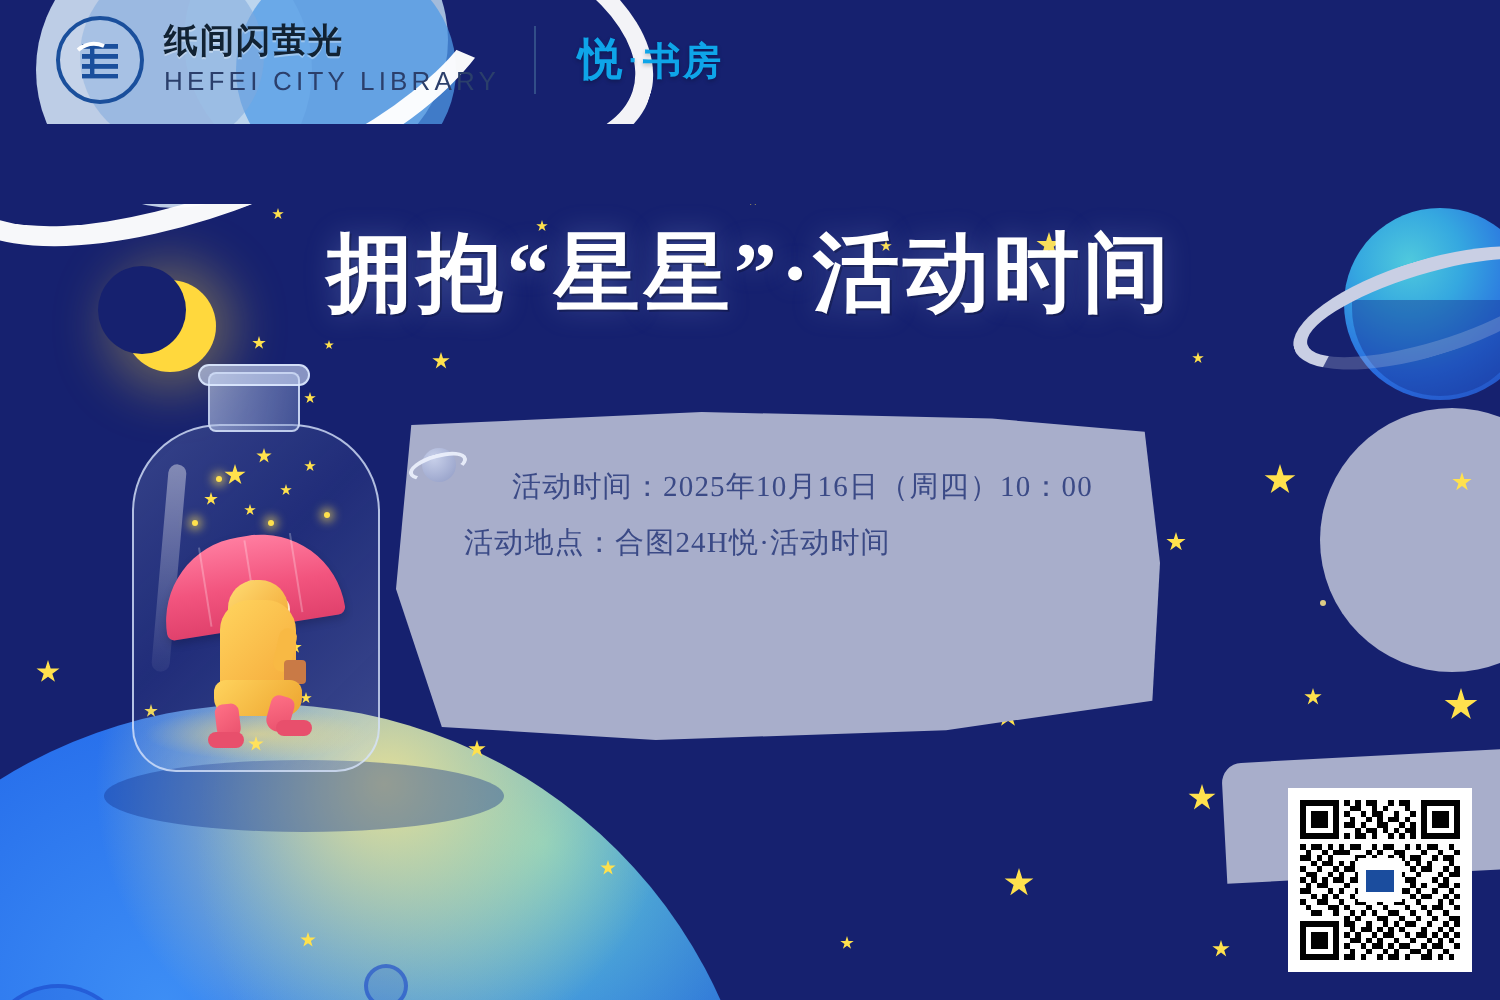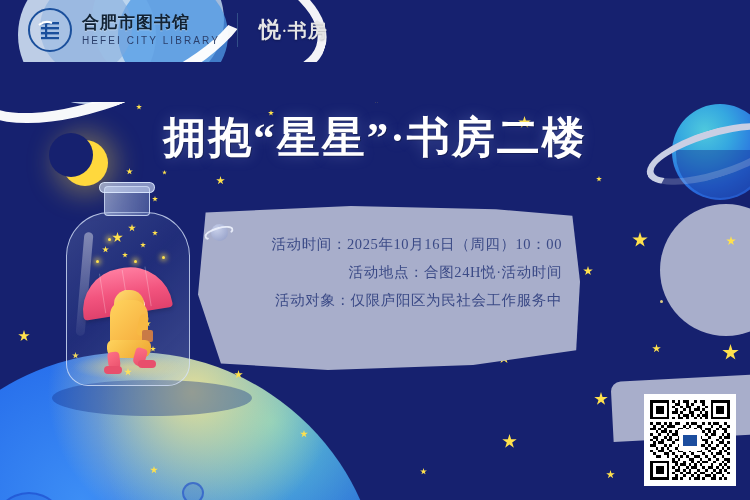--- a/index.html
+++ b/index.html
@@ -50,30 +50,30 @@
     display:flex;align-items:center;justify-content:center;
     background:rgba(255,255,255,.12);
   }
   .logo-seal svg{display:block;}
   .logo-cn{
     font-size:17px;letter-spacing:1px;color:#123;font-weight:bold;
     line-height:1.05;text-shadow:0 1px 0 rgba(255,255,255,.35);
     font-family:"Liberation Serif","DejaVu Serif",serif;
   }
   .logo-en{
-    font-size:10px;letter-spacing:2.1px;color:#2b3f6b;margin-top:3px;
+    font-size:13px;letter-spacing:2.1px;color:#2b3f6b;margin-top:3px;
     font-family:"Liberation Sans","DejaVu Sans",sans-serif;
   }
   .logo-div{
     width:1px;height:34px;background:#3a5a8f;margin:0 11px 0 7px;opacity:.8;
   }
   .logo-green{
-    font-size:22px;color:#e5e5e5;font-weight:bold;letter-spacing:1px;
+    font-size:22px;color:#0ea5e9;font-weight:bold;letter-spacing:1px;
     text-shadow:0 1px 2px rgba(0,0,0,.25);
-    font-family:Liberation Serif, serif;
+    font-family:Liberation Mono, monospace;
   }
   .logo-green .dot{font-size:14px;vertical-align:middle;}
   .logo-green .sml{font-size:19px;}
 
   
   .star{
     position:absolute;
     background:#ffe14d;
     clip-path:polygon(50% 0%,61% 35%,98% 35%,68% 57%,79% 91%,50% 70%,21% 91%,32% 57%,2% 35%,39% 35%);
     filter:drop-shadow(0 0 3px rgba(255,226,90,.55));
@@ -256,21 +256,20 @@
     position:absolute;left:198px;top:206px;width:382px;height:164px;z-index:21;
     padding:24px 18px 0 34px;
   }
   .line{
     color:#3b4a86;
     font-size:14.5px;
     line-height:28px;
     letter-spacing:.6px;
     white-space:nowrap;
     font-family:"Liberation Serif","DejaVu Serif",serif;
-    text-align:right;
   }
   .panel-planet{
     position:absolute;left:206px;top:222px;width:26px;height:20px;z-index:22;
   }
   .pp-body{
     position:absolute;left:5px;top:2px;width:17px;height:17px;border-radius:50%;
     background:radial-gradient(circle at 35% 30%,#c8d0ea,#8f9ac4);
   }
   .pp-ring{
     position:absolute;left:-2px;top:5px;width:30px;height:12px;
@@ -392,31 +391,30 @@
       <div class="arm"></div>
       <div class="bag"></div>
       <div class="skirt"></div>
       <div class="boot l"></div>
       <div class="boot r"></div>
       <div class="boot-foot bf1"></div>
       <div class="boot-foot bf2"></div>
     </div>
   </div>
 
-  <div class="title">拥抱“星星”·书房二楼</div>
+  <div class="title">拥抱“星星”·活动时间</div>
 
   <div class="panel"></div>
   <div class="panel-planet">
     <div class="pp-body"></div>
     <div class="pp-ring"></div>
   </div>
   <div class="panel-inner">
     <div class="line" style="text-indent:24px;">活动时间：2025年10月16日（周四）10：00</div>
     <div class="line">活动地点：合图24H悦·活动时间</div>
-    <div class="line">活动对象：仅限庐阳区为民社会工作服务中</div>
   </div>
 
   <div class="header">
     <div class="hdr-ellipse hdr-e1"></div>
     <div class="hdr-ellipse hdr-e2"></div>
     <div class="hdr-ellipse hdr-e3"></div>
     <div class="hdr-ellipse hdr-e4"></div>
     <div class="hdr-swoosh"></div>
     <div class="hdr-swoosh2"></div>
     <div class="hdr-mask"></div>
@@ -427,21 +425,21 @@
       <svg width="28" height="28" viewBox="0 0 28 28">
         <rect x="5" y="6" width="18" height="2.4" fill="#1a4f9c"></rect>
         <rect x="5" y="11" width="18" height="2.4" fill="#1a4f9c"></rect>
         <rect x="5" y="16" width="18" height="2.4" fill="#1a4f9c"></rect>
         <rect x="5" y="21" width="18" height="2.2" fill="#1a4f9c"></rect>
         <rect x="9" y="6" width="2.2" height="17" fill="#1a4f9c"></rect>
         <path d="M3 9 Q9 4 16 7" stroke="#ffffff" stroke-width="2" fill="none"></path>
       </svg>
     </div>
     <div>
-      <div class="logo-cn">合肥市图书馆</div>
+      <div class="logo-cn">纸间闪萤光</div>
       <div class="logo-en">HEFEI CITY LIBRARY</div>
     </div>
     <div class="logo-div"></div>
     <div class="logo-green">
       <span>悦</span><span class="dot">·</span><span class="sml">书房</span>
     </div>
   </div>
 
   <div class="qr">
     <svg viewBox="0 0 29 29" shape-rendering="crispEdges">

